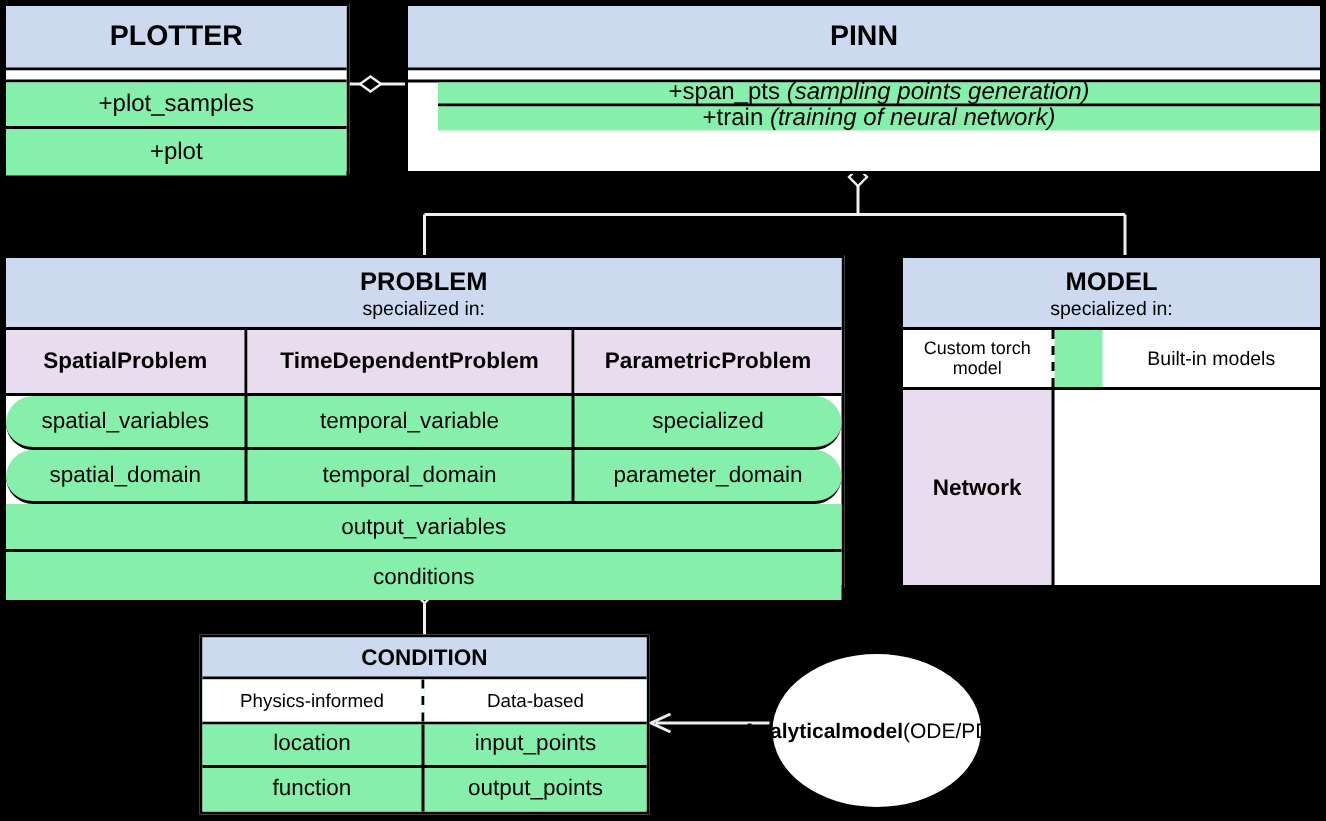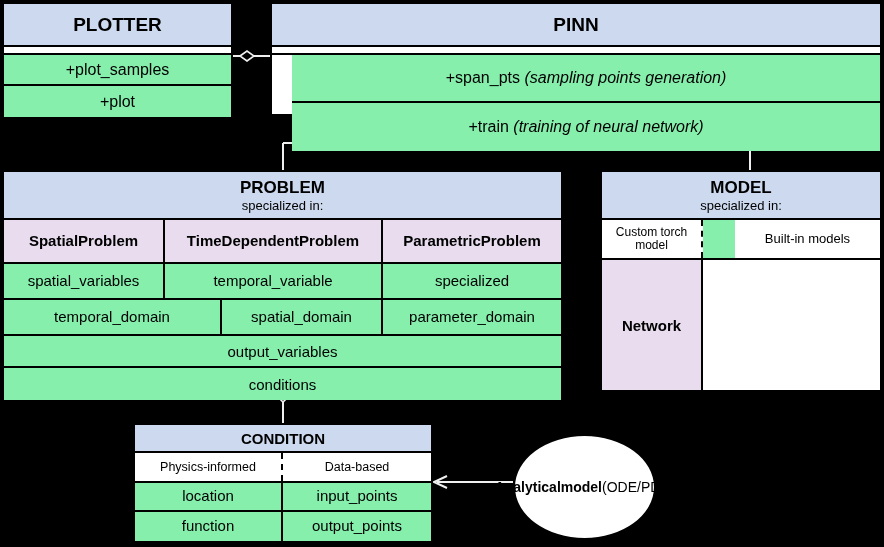--- a/index.html
+++ b/index.html
@@ -25,29 +25,29 @@
   .ital{font-style:italic;}
 
   
   #plotter{left:2px;top:2px;width:231px;height:114px;}
   #plotter .hdr{height:43px;font-size:19px;}
   #plotter .row{height:31px;font-size:16px;}
 
   
   #pinn{left:270px;top:2px;width:612px;height:114px;}
   #pinn .hdr{height:43px;font-size:19px;}
-  #pinn .row{height:48px;font-size:16px;margin-left:20px;}
+  #pinn .row{height:16px;font-size:16px;margin-left:20px;}
 
   
   #problem{left:2px;top:170px;width:561px;height:222px;}
   #problem .hdr{height:48px;}
   #problem .hdr .t{font-size:17px;}
   #problem .hdr .s{font-size:13px;}
   #problem .r-sub{height:44px;}
-  #problem .r-attr{height:36px;font-size:15px;}
+  #problem .r-attr{height:36px;font-size:15px;border-radius:18px;}
   #problem .r-full{height:32px;font-size:15px;}
   #problem .c1{width:161px;}
   #problem .c2{width:218px;}
   #problem .c3{flex:1;}
   #problem .sub-txt{font-size:15px;font-weight:bold;}
 
   
   #model{left:600px;top:170px;width:282px;height:222px;}
   #model .hdr{height:48px;}
   #model .hdr .t{font-size:17px;}
@@ -161,25 +161,25 @@
     </div>
     <div class="cell c2 vsep">
       <span>temporal_variable</span>
     </div>
     <div class="cell c3">
       <span>specialized</span>
     </div>
   </div>
 
   <div class="row r-attr">
+    <div class="cell c1 vsep">
+      <span>spatial_domain</span>
+    </div>
     <div class="cell c2 vsep">
       <span>temporal_domain</span>
-    </div>
-    <div class="cell c1 vsep">
-      <span>spatial_domain</span>
     </div>
     <div class="cell c3">
       <span>parameter_domain</span>
     </div>
   </div>
 
   <div class="row r-full">
     <span>output_variables</span>
   </div>
   <div class="row r-full">

